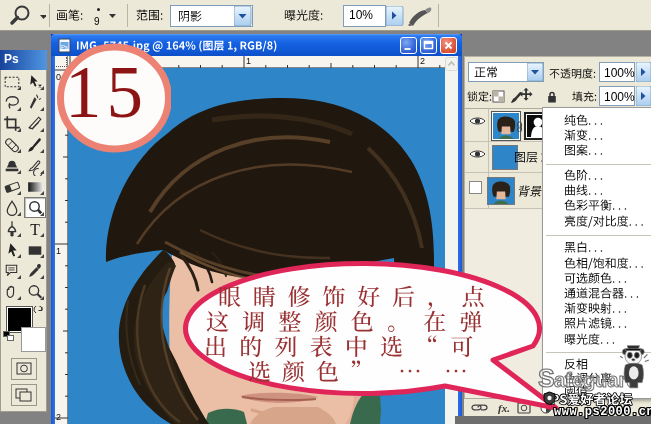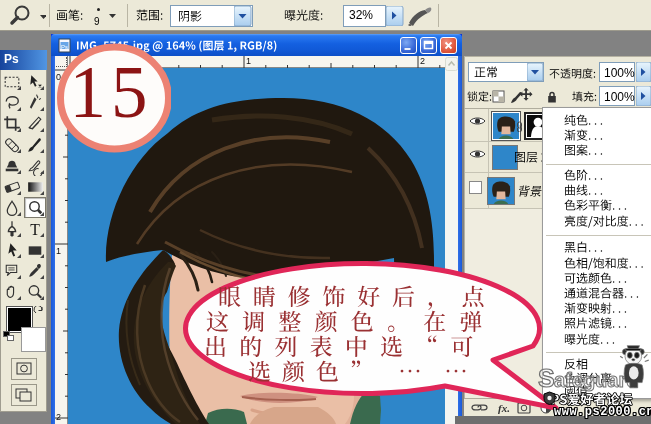--- a/index.html
+++ b/index.html
@@ -37,21 +37,21 @@
           <stop offset="0" stop-color="#e9f5fd"></stop>
           <stop offset="1" stop-color="#a9cdee"></stop>
         </linearGradient>
       </defs>
 <path d="M4.5 8 l4 4.5 l4 -4.5 z" fill="#2050a0"></path>
     </svg>
     <svg style="position:absolute;left:281px;top:4.4px;overflow:visible" width="46" height="24">
       <path transform="translate(3,15.6)" d="M5.5 -7.8H9.9V-7.0H5.5ZM5.5 -9.1H9.9V-8.3H5.5ZM5.4 -2.1C5.7 -1.8 6.1 -1.4 6.3 -1.1L6.8 -1.5C6.6 -1.8 6.2 -2.2 5.9 -2.4ZM3.0 -5.0V-2.2H1.6V-5.0ZM3.0 -5.7H1.6V-8.5H3.0ZM0.9 -9.2V-0.5H1.6V-1.5H3.7V-9.2ZM4.5 -5.7V-5.1H5.9V-4.2H4.1V-3.5H5.8C5.3 -3.0 4.5 -2.5 3.7 -2.2C3.9 -2.1 4.1 -1.9 4.2 -1.7C5.0 -2.1 6.0 -2.8 6.6 -3.5H9.0C9.5 -2.8 10.3 -2.1 11.1 -1.7C11.2 -1.8 11.4 -2.0 11.5 -2.2C10.9 -2.4 10.2 -3.0 9.6 -3.5H11.4V-4.2H9.6V-5.1H11.1V-5.7H9.6V-6.5H10.6V-9.6H4.7V-6.5H5.9V-5.7ZM6.6 -6.5H8.8V-5.7H6.6ZM6.6 -4.2V-5.1H8.8V-4.2ZM9.5 -2.4C9.2 -2.1 8.7 -1.6 8.3 -1.3L8.0 -1.4V-3.2H7.3V-1.4C6.0 -0.9 4.8 -0.4 3.9 -0.1L4.2 0.5C5.1 0.1 6.2 -0.3 7.3 -0.8V0.2C7.3 0.3 7.3 0.3 7.1 0.3C7.0 0.3 6.5 0.3 5.9 0.3C6.0 0.5 6.1 0.8 6.2 0.9C6.9 0.9 7.4 0.9 7.7 0.8C7.9 0.7 8.0 0.6 8.0 0.2V-0.7C9.0 -0.4 10.0 0.1 10.6 0.5L11.0 -0.0C10.5 -0.3 9.7 -0.7 8.9 -1.0C9.2 -1.3 9.7 -1.7 10.0 -2.1Z M13.7 -9.2C14.3 -8.2 14.9 -7.0 15.1 -6.2L15.9 -6.5C15.7 -7.3 15.0 -8.5 14.4 -9.5ZM21.6 -9.6C21.3 -8.7 20.6 -7.3 20.1 -6.5L20.7 -6.2C21.3 -7.0 21.9 -8.3 22.4 -9.3ZM17.6 -10.1V-5.4H12.7V-4.7H15.9C15.7 -2.3 15.2 -0.6 12.4 0.3C12.6 0.4 12.9 0.7 12.9 0.9C15.9 -0.1 16.5 -2.0 16.8 -4.7H19.1V-0.3C19.1 0.7 19.4 0.9 20.4 0.9C20.6 0.9 22.0 0.9 22.2 0.9C23.2 0.9 23.4 0.4 23.5 -1.5C23.3 -1.6 22.9 -1.7 22.8 -1.9C22.7 -0.1 22.6 0.2 22.1 0.2C21.8 0.2 20.7 0.2 20.5 0.2C20.0 0.2 19.9 0.1 19.9 -0.3V-4.7H23.4V-5.4H18.4V-10.1Z M28.6 -7.8V-6.7H26.7V-6.0H28.6V-4.0H33.2V-6.0H35.2V-6.7H33.2V-7.8H32.5V-6.7H29.4V-7.8ZM32.5 -6.0V-4.6H29.4V-6.0ZM33.2 -2.5C32.6 -1.8 31.8 -1.3 30.9 -0.9C30.0 -1.3 29.3 -1.8 28.8 -2.5ZM26.8 -3.2V-2.5H28.5L28.0 -2.3C28.5 -1.6 29.2 -1.0 30.0 -0.6C28.9 -0.2 27.6 0.1 26.3 0.2C26.4 0.4 26.5 0.7 26.6 0.9C28.1 0.7 29.6 0.4 30.9 -0.1C32.1 0.4 33.5 0.8 35.1 0.9C35.1 0.7 35.4 0.4 35.5 0.2C34.2 0.1 32.9 -0.1 31.8 -0.5C32.9 -1.1 33.8 -1.9 34.3 -2.9L33.8 -3.2L33.7 -3.2ZM29.7 -9.9C29.9 -9.6 30.1 -9.2 30.2 -8.8H25.5V-5.6C25.5 -3.8 25.5 -1.2 24.5 0.6C24.7 0.6 25.0 0.8 25.2 0.9C26.2 -0.9 26.3 -3.7 26.3 -5.6V-8.1H35.4V-8.8H31.1C31.0 -9.2 30.7 -9.7 30.5 -10.1Z M37.6 -4.7C38.0 -4.7 38.4 -5.0 38.4 -5.5C38.4 -6.0 38.0 -6.3 37.6 -6.3C37.2 -6.3 36.9 -6.0 36.9 -5.5C36.9 -5.0 37.2 -4.7 37.6 -4.7ZM37.6 0.2C38.0 0.2 38.4 -0.2 38.4 -0.6C38.4 -1.1 38.0 -1.4 37.6 -1.4C37.2 -1.4 36.9 -1.1 36.9 -0.6C36.9 -0.2 37.2 0.2 37.6 0.2Z" fill="#000"></path>
     </svg>
 <div class="abs" style="left:343px;top:5px;width:43px;height:22px;background:#fff;border:1px solid #7f9db9"></div>
-    <div class="abs" style="left:349px;top:8px;font-size:12px;color:#000">32%</div>
+    <div class="abs" style="left:349px;top:8px;font-size:12px;color:#000">10%</div>
     <svg class="abs" style="left:386px;top:6px" width="18" height="20">
 <rect x="0" y="0" width="17" height="20" rx="2" fill="url(#gxp)" stroke="#86a7c8"></rect>
 <path d="M6 5.5 l4.5 4 l-4.5 4 z" fill="#2050a0"></path>
     </svg>
     <svg class="abs" style="left:405px;top:5px" width="28" height="24">
 <path d="M4 18 C8 10 14 6 20 5 L23 8 C18 10 12 14 8 21 Z" fill="#555"></path>
 <path d="M20 5 C22 3 25 2 26 3 C27 4 26 7 23 8 Z" fill="#888"></path>
 <path d="M3 20 q2 -2 4 0 q-2 2 -4 0" fill="#555"></path>
     </svg>
     <div class="abs" style="left:438px;top:4px;width:1px;height:23px;background:#b9b5a4"></div>
@@ -529,21 +529,21 @@
     </svg>
 <svg style="position:absolute;left:561px;top:380.4px;overflow:visible" width="30" height="24">
       <path transform="translate(3,15.6)" d="M1.6 -9.7C2.2 -9.0 3.0 -8.1 3.3 -7.5L3.9 -8.0C3.6 -8.5 2.8 -9.4 2.2 -10.1ZM1.1 -7.7V0.9H1.9V-7.7ZM7.4 -7.8C7.7 -7.5 8.2 -7.1 8.4 -6.8L8.9 -7.2C8.7 -7.5 8.2 -7.9 7.8 -8.1ZM2.5 -1.5 2.6 -0.8C3.6 -1.0 4.8 -1.2 6.0 -1.5L6.0 -2.1C4.7 -1.9 3.4 -1.7 2.5 -1.5ZM3.5 -4.7H5.2V-3.3H3.5ZM3.0 -5.2V-2.8H5.7V-5.2ZM4.3 -9.6V-8.9H10.1V-0.2C10.1 0.0 10.0 0.1 9.8 0.1C9.6 0.1 8.9 0.1 8.1 0.1C8.2 0.3 8.3 0.6 8.4 0.8C9.4 0.8 10.0 0.8 10.4 0.7C10.8 0.6 10.9 0.3 10.9 -0.2V-9.6ZM6.3 -8.3 6.4 -6.7H2.6V-6.0H6.4C6.6 -4.5 6.7 -3.2 7.0 -2.2C6.6 -1.5 6.0 -0.9 5.3 -0.5C5.4 -0.4 5.7 -0.1 5.8 -0.0C6.3 -0.4 6.8 -0.9 7.3 -1.5C7.6 -0.7 8.1 -0.2 8.7 -0.2C9.1 -0.2 9.5 -0.7 9.6 -2.2C9.5 -2.2 9.3 -2.4 9.1 -2.5C9.0 -1.5 8.9 -1.0 8.7 -1.0C8.3 -1.0 8.0 -1.4 7.7 -2.2C8.3 -3.1 8.7 -4.1 9.0 -5.3L8.4 -5.4C8.2 -4.5 7.9 -3.7 7.5 -3.0C7.3 -3.8 7.2 -4.9 7.1 -6.0H9.4V-6.7H7.1C7.0 -7.2 7.0 -7.8 7.0 -8.3Z M19.2 -10.1C19.2 -9.7 19.1 -9.3 19.0 -8.8H15.9V-8.1H18.9C18.8 -7.7 18.8 -7.2 18.7 -6.9H16.6V-0.1H15.4V0.6H23.5V-0.1H22.4V-6.9H19.4C19.5 -7.2 19.6 -7.7 19.7 -8.1H23.1V-8.8H19.8L20.1 -10.0ZM17.3 -0.1V-1.2H21.6V-0.1ZM17.3 -4.6H21.6V-3.5H17.3ZM17.3 -5.2V-6.3H21.6V-5.2ZM17.3 -2.9H21.6V-1.8H17.3ZM15.2 -10.0C14.6 -8.2 13.5 -6.4 12.4 -5.2C12.6 -5.0 12.8 -4.6 12.9 -4.4C13.2 -4.8 13.6 -5.3 14.0 -5.8V0.9H14.7V-7.1C15.2 -7.9 15.6 -8.9 16.0 -9.8Z" fill="#000"></path>
     </svg>
 <div class="abs" style="left:546px;top:164px;width:105px;height:1px;background:#c8c5b8"></div>
     <div class="abs" style="left:546px;top:235px;width:105px;height:1px;background:#c8c5b8"></div>
     <div class="abs" style="left:546px;top:352px;width:105px;height:1px;background:#c8c5b8"></div>
     <svg class="abs" style="left:57px;top:41px" width="114" height="112">
 <ellipse cx="57.5" cy="57" rx="54" ry="51" fill="#fefcfa" stroke="#ec8273" stroke-width="7"></ellipse>
 </svg>
-    <div class="abs" style="left:65px;top:51px;width:92px;text-align:center;font-family:'Liberation Serif',serif;font-size:73px;color:#8c1414;letter-spacing:5px">15</div>
+    <div class="abs" style="left:65px;top:51px;width:92px;text-align:left;font-family:'Liberation Serif',serif;font-size:73px;color:#8c1414;letter-spacing:5px">15</div>
     <svg class="abs" style="left:180px;top:255px" width="395" height="160" viewBox="180 255 395 160">
 <path d="M445,386 A177,65 0 1 1 533,346 L493,360 L556,408 Z" fill="#fefefe" stroke="#e02658" stroke-width="5" stroke-linejoin="round"></path>
 </svg>
     <svg style="position:absolute;left:215px;top:277.9px;overflow:visible" width="285" height="41">
       <path transform="translate(3,27.2)" d="M3.3 -2.8V-7.2H6.6V-2.8ZM3.3 0.0V-2.1H6.6V-0.4H6.9C7.5 -0.4 8.3 -0.9 8.3 -1.0V-16.4C8.7 -16.5 9.1 -16.7 9.2 -16.9L7.3 -18.4L6.4 -17.4H3.4L1.7 -18.2V0.6H2.0C2.7 0.6 3.3 0.2 3.3 0.0ZM3.3 -12.7V-16.7H6.6V-12.7ZM3.3 -12.0H6.6V-7.8H3.3ZM22.0 -6.6 20.1 -8.1C19.5 -7.3 18.1 -5.8 17.0 -4.7C16.1 -6.0 15.4 -7.5 14.9 -9.0H18.6V-8.2H18.8C19.4 -8.2 20.3 -8.6 20.3 -8.8V-16.9C20.7 -17.0 21.1 -17.2 21.3 -17.3L19.3 -18.9L18.3 -17.9H12.5L10.4 -18.8V-1.0C10.4 -0.5 10.3 -0.3 9.6 0.0L10.5 2.0C10.7 1.9 10.9 1.7 11.0 1.5C13.1 0.3 15.1 -0.9 16.1 -1.5L16.0 -1.9C14.7 -1.4 13.3 -1.0 12.2 -0.7V-9.0H14.5C15.5 -4.0 17.5 -0.3 21.0 1.7C21.2 0.9 21.8 0.3 22.4 0.2L22.5 -0.0C20.4 -0.9 18.6 -2.4 17.2 -4.3C18.8 -5.0 20.5 -6.0 21.3 -6.6C21.6 -6.5 21.9 -6.5 22.0 -6.6ZM12.2 -16.5V-17.2H18.6V-13.8H12.2ZM12.2 -13.2H18.6V-9.7H12.2Z M38.1 -2.8V-7.2H41.1V-2.8ZM38.1 0.0V-2.1H41.1V-0.4H41.3C41.9 -0.4 42.7 -0.9 42.7 -1.0V-16.4C43.1 -16.5 43.5 -16.7 43.7 -16.9L41.7 -18.4L40.8 -17.4H38.2L36.5 -18.2V0.6H36.8C37.5 0.6 38.1 0.2 38.1 0.0ZM38.1 -12.7V-16.7H41.1V-12.7ZM38.1 -12.0H41.1V-7.8H38.1ZM46.6 -3.6V-5.6H53.2V-3.6ZM46.6 1.2V-2.9H53.2V-0.8C53.2 -0.5 53.1 -0.3 52.7 -0.3C52.3 -0.3 50.3 -0.5 50.3 -0.5V-0.1C51.2 0.0 51.7 0.2 52.0 0.5C52.3 0.8 52.4 1.3 52.5 1.8C54.7 1.6 54.9 0.8 54.9 -0.6V-8.0C55.4 -8.1 55.8 -8.2 55.9 -8.4L53.8 -10.0L52.9 -8.9H46.7L44.8 -9.8V1.8H45.1C45.9 1.8 46.6 1.4 46.6 1.2ZM53.2 -8.3V-6.3H46.6V-8.3ZM54.4 -18.0 53.3 -16.6H50.7V-18.5C51.2 -18.6 51.4 -18.8 51.4 -19.1L48.9 -19.4V-16.6H43.7L43.8 -15.9H48.9V-14.0H44.3L44.5 -13.3H48.9V-11.1H43.3L43.5 -10.5H56.5C56.9 -10.5 57.1 -10.6 57.1 -10.8C56.4 -11.6 55.1 -12.6 55.1 -12.6L54.0 -11.1H50.7V-13.3H55.2C55.5 -13.3 55.7 -13.4 55.8 -13.6C55.0 -14.3 53.9 -15.2 53.9 -15.2L52.9 -14.0H50.7V-15.9H55.8C56.2 -15.9 56.4 -16.1 56.5 -16.3C55.7 -17.0 54.4 -18.0 54.4 -18.0Z M78.8 -15.5 76.3 -15.8V-1.4H76.6C77.3 -1.4 78.0 -1.7 78.0 -2.0V-15.0C78.5 -15.0 78.7 -15.3 78.8 -15.5ZM87.0 -8.3 85.0 -9.5C83.4 -7.9 81.2 -6.5 79.0 -5.5L79.3 -5.2C81.7 -5.8 84.3 -6.8 86.2 -8.1C86.7 -8.0 86.8 -8.0 87.0 -8.3ZM89.4 -6.1 87.3 -7.4C85.1 -5.0 82.1 -3.2 79.1 -2.0L79.2 -1.6C82.6 -2.5 85.9 -3.9 88.5 -6.0C89.0 -5.8 89.2 -5.9 89.4 -6.1ZM91.5 -3.8 89.2 -5.1C86.1 -1.4 82.3 0.3 77.6 1.5L77.8 1.9C82.8 1.2 87.0 -0.2 90.6 -3.6C91.1 -3.5 91.4 -3.5 91.5 -3.8ZM84.3 -18.6 81.7 -19.4C81.1 -16.4 79.7 -13.5 78.4 -11.7L78.7 -11.5C79.8 -12.3 80.8 -13.4 81.7 -14.8C82.3 -13.5 83.1 -12.4 84.1 -11.4C82.5 -10.1 80.5 -9.0 78.3 -8.2L78.5 -7.8C81.0 -8.5 83.2 -9.4 85.0 -10.6C86.4 -9.5 88.2 -8.6 90.6 -8.1C90.8 -8.9 91.2 -9.4 91.9 -9.7L92.0 -9.9C89.7 -10.2 87.8 -10.7 86.3 -11.5C87.8 -12.7 89.0 -14.1 89.9 -15.6C90.5 -15.6 90.7 -15.7 90.9 -15.9L89.1 -17.5L87.9 -16.5H82.7C82.9 -17.0 83.2 -17.6 83.4 -18.1C83.9 -18.1 84.2 -18.3 84.3 -18.6ZM87.8 -15.8C87.1 -14.5 86.2 -13.3 85.0 -12.2C83.7 -13.0 82.8 -14.1 82.0 -15.3L82.3 -15.8ZM75.3 -12.7 74.3 -13.2C75.0 -14.7 75.6 -16.4 76.2 -18.1C76.7 -18.1 77.0 -18.3 77.1 -18.5L74.4 -19.3C73.5 -15.0 71.9 -10.6 70.3 -7.6L70.6 -7.4C71.4 -8.3 72.2 -9.4 72.9 -10.6V1.9H73.2C73.9 1.9 74.6 1.5 74.6 1.3V-12.3C75.0 -12.4 75.3 -12.5 75.3 -12.7Z M110.4 -18.8 107.6 -19.4C107.2 -16.3 106.3 -12.0 105.3 -9.5L105.6 -9.4C106.6 -10.8 107.6 -12.7 108.3 -14.7H111.6L110.8 -11.3L111.2 -11.2C111.8 -12.0 112.9 -13.5 113.5 -14.4C113.9 -14.4 114.2 -14.5 114.4 -14.6L112.5 -16.4L111.5 -15.4H108.6C109.0 -16.4 109.3 -17.5 109.6 -18.5C110.1 -18.4 110.3 -18.6 110.4 -18.8ZM110.8 -11.5 108.3 -11.8V-1.7C108.3 -1.3 108.2 -1.1 107.5 -0.7L108.6 1.4C108.8 1.3 109.0 1.1 109.2 0.7C110.9 -0.9 112.4 -2.6 113.1 -3.3L113.0 -3.6L110.0 -1.9V-10.9C110.5 -11.0 110.7 -11.2 110.8 -11.5ZM124.7 -17.1 123.5 -15.6H116.6C117.0 -16.4 117.4 -17.3 117.7 -18.3C118.2 -18.3 118.5 -18.5 118.5 -18.8L115.8 -19.6C115.2 -16.0 113.9 -12.6 112.4 -10.3L112.7 -10.1C114.1 -11.3 115.3 -12.9 116.3 -14.9H126.2C126.6 -14.9 126.8 -15.0 126.9 -15.2C126.0 -16.0 124.7 -17.1 124.7 -17.1ZM121.6 -14.0 119.1 -14.3V-10.8H116.4L114.5 -11.6V-1.0H114.8C115.5 -1.0 116.3 -1.4 116.3 -1.6V-10.1H119.1V1.9H119.4C120.1 1.9 120.8 1.5 120.8 1.3V-10.1H123.5V-3.2C123.5 -3.0 123.4 -2.9 123.1 -2.9C122.7 -2.9 121.3 -2.9 121.3 -2.9V-2.6C122.1 -2.5 122.4 -2.3 122.7 -2.1C122.9 -1.9 122.9 -1.5 123.0 -1.1C125.0 -1.2 125.2 -1.9 125.2 -3.1V-9.8C125.7 -9.9 126.0 -10.1 126.2 -10.2L124.1 -11.8L123.3 -10.8H120.8V-13.4C121.4 -13.5 121.6 -13.7 121.6 -14.0Z M145.8 -18.4C146.5 -18.4 146.7 -18.6 146.8 -18.9L144.1 -19.4C143.9 -18.1 143.5 -16.1 143.0 -14.0H140.0L140.2 -13.3H142.8C142.2 -10.8 141.4 -8.1 140.9 -6.6C142.0 -5.8 143.3 -4.9 144.6 -3.8C143.5 -1.7 142.0 0.1 139.8 1.5L140.0 1.8C142.6 0.6 144.4 -1.0 145.6 -2.9C146.6 -2.0 147.4 -1.1 147.9 -0.3C149.4 0.6 150.8 -1.5 146.5 -4.4C147.9 -7.0 148.5 -10.0 148.8 -13.1C149.3 -13.1 149.5 -13.2 149.7 -13.4L147.9 -15.1L146.8 -14.0H144.8C145.2 -15.7 145.6 -17.2 145.8 -18.4ZM159.6 -10.7 158.4 -9.2H155.7V-12.2C156.2 -12.2 156.4 -12.4 156.5 -12.8L155.7 -12.9C157.2 -13.8 158.9 -15.3 159.9 -16.3C160.4 -16.3 160.7 -16.3 160.9 -16.5L158.9 -18.3L157.8 -17.2H149.2L149.4 -16.5H157.6C157.0 -15.5 156.0 -14.0 155.1 -12.9L153.9 -13.0V-9.2H148.7L148.9 -8.6H153.9V-0.7C153.9 -0.4 153.7 -0.3 153.3 -0.3C152.9 -0.3 150.4 -0.5 150.4 -0.5V-0.1C151.5 0.0 152.1 0.3 152.4 0.6C152.8 0.9 152.9 1.3 153.0 1.9C155.4 1.7 155.7 0.8 155.7 -0.6V-8.6H161.0C161.3 -8.6 161.6 -8.7 161.6 -8.9C160.9 -9.7 159.6 -10.7 159.6 -10.7ZM142.5 -6.4C143.2 -8.4 144.0 -11.0 144.6 -13.3H147.0C146.7 -10.4 146.2 -7.6 145.2 -5.2C144.4 -5.6 143.5 -6.0 142.5 -6.4Z M191.8 -19.4C189.1 -18.4 184.4 -17.2 180.1 -16.5L177.7 -17.2V-10.7C177.7 -6.6 177.4 -2.2 174.8 1.4L175.1 1.7C179.2 -1.7 179.6 -6.8 179.6 -10.7V-11.7H195.5C195.8 -11.7 196.1 -11.8 196.2 -12.1C195.3 -12.9 193.8 -14.0 193.8 -14.0L192.5 -12.4H179.6V-15.9C184.2 -16.1 189.1 -16.8 192.5 -17.5C193.1 -17.2 193.6 -17.2 193.8 -17.4ZM181.3 -7.8V1.9H181.6C182.6 1.9 183.1 1.5 183.1 1.4V-0.1H191.6V1.7H191.9C192.8 1.7 193.4 1.3 193.4 1.2V-6.9C193.9 -7.0 194.2 -7.2 194.3 -7.3L192.4 -8.8L191.5 -7.8H183.4L181.3 -8.6ZM183.1 -0.8V-7.1H191.6V-0.8Z M212.9 0.7C211.9 0.4 210.7 -0.1 210.7 -1.3C210.7 -2.2 211.3 -2.9 212.3 -2.9C213.4 -2.9 214.1 -2.0 214.1 -0.6C214.1 1.2 213.3 3.5 210.8 4.7L210.4 4.1C212.2 3.1 212.8 1.7 212.9 0.7Z M247.9 -3.8C247.8 -1.9 246.5 -0.6 245.3 -0.1C244.8 0.2 244.4 0.7 244.6 1.3C244.9 1.9 245.8 2.0 246.5 1.6C247.7 1.0 249.0 -0.8 248.2 -3.8ZM251.8 -3.6 251.5 -3.5C251.9 -2.3 252.2 -0.4 251.9 1.1C253.4 2.9 255.6 -0.6 251.8 -3.6ZM255.9 -3.7 255.6 -3.6C256.5 -2.3 257.6 -0.4 257.8 1.2C259.6 2.7 261.2 -1.2 255.9 -3.7ZM260.5 -3.8 260.3 -3.6C261.7 -2.3 263.5 -0.2 263.9 1.6C266.0 2.9 267.2 -1.5 260.5 -3.8ZM247.9 -11.8V-4.2H248.2C249.0 -4.2 249.8 -4.6 249.8 -4.8V-5.7H260.4V-4.4H260.8C261.4 -4.4 262.3 -4.8 262.3 -5.0V-10.8C262.8 -10.9 263.1 -11.1 263.3 -11.2L261.2 -12.9L260.2 -11.8H255.8V-15.1H264.1C264.4 -15.1 264.6 -15.2 264.7 -15.5C263.9 -16.2 262.5 -17.4 262.5 -17.4L261.3 -15.8H255.8V-18.4C256.4 -18.6 256.6 -18.8 256.7 -19.1L253.9 -19.4V-11.8H249.9L247.9 -12.7ZM249.8 -6.3V-11.1H260.4V-6.3Z" fill="#9a3133"></path>
     </svg>
 <svg style="position:absolute;left:203px;top:302.9px;overflow:visible" width="296" height="41">
       <path transform="translate(3,27.2)" d="M12.2 -19.2 12.0 -19.0C12.9 -18.1 13.9 -16.7 14.1 -15.4C15.9 -14.0 17.5 -17.8 12.2 -19.2ZM2.2 -19.0 1.9 -18.8C3.0 -17.5 4.3 -15.5 4.8 -14.0C6.7 -12.6 8.1 -16.5 2.2 -19.0ZM19.8 -16.1 18.6 -14.7H7.7L7.9 -14.0H16.7C16.4 -12.1 15.8 -10.5 15.0 -8.9C13.5 -9.9 11.7 -10.9 9.5 -11.9L9.2 -11.6C10.7 -10.6 12.6 -9.2 14.2 -7.7C12.7 -5.4 10.5 -3.5 7.4 -2.1L7.5 -1.8C7.0 -2.1 6.4 -2.6 5.9 -3.1C5.9 -3.2 5.8 -3.2 5.8 -3.2V-10.6C6.4 -10.7 6.7 -10.8 6.9 -11.0L4.7 -12.8L3.7 -11.5H0.8L0.9 -10.8H4.0V-2.9C3.0 -2.2 1.7 -1.0 0.7 -0.4L2.2 1.7C2.4 1.5 2.4 1.4 2.3 1.1C3.1 -0.0 4.3 -1.7 4.8 -2.4C5.1 -2.7 5.3 -2.8 5.6 -2.4C7.7 0.3 9.9 1.2 14.4 1.2C16.7 1.2 19.0 1.2 21.0 1.2C21.0 0.4 21.5 -0.2 22.3 -0.3V-0.6C19.7 -0.5 17.5 -0.5 14.9 -0.5C11.6 -0.5 9.4 -0.8 7.6 -1.8C11.0 -2.9 13.5 -4.6 15.3 -6.6C16.9 -5.2 18.2 -3.7 18.9 -2.4C20.7 -1.4 21.5 -4.2 16.3 -8.0C17.5 -9.7 18.3 -11.7 18.8 -14.0H21.4C21.7 -14.0 22.0 -14.1 22.0 -14.4C21.2 -15.1 19.8 -16.1 19.8 -16.1Z M38.5 -19.2 38.2 -19.0C39.2 -18.0 40.5 -16.3 40.8 -15.0C42.6 -13.8 44.0 -17.4 38.5 -19.2ZM41.5 -12.2C42.0 -12.3 42.3 -12.5 42.4 -12.7L40.7 -14.1L39.8 -13.2H36.8L37.0 -12.5H39.8V-2.9C39.8 -2.4 39.6 -2.3 38.8 -1.8L40.1 0.3C40.3 0.2 40.6 -0.2 40.8 -0.7C42.2 -2.4 43.5 -4.1 44.2 -5.0L44.0 -5.2L41.5 -3.4ZM44.8 -17.9V-9.8C44.8 -5.5 44.4 -1.5 41.5 1.6L41.8 1.9C46.1 -1.1 46.5 -5.6 46.5 -9.8V-17.0H55.4V-0.7C55.4 -0.4 55.2 -0.2 54.9 -0.2C54.4 -0.2 52.3 -0.4 52.3 -0.4V-0.0C53.2 0.1 53.8 0.3 54.1 0.6C54.4 0.9 54.5 1.3 54.6 1.8C56.8 1.6 57.0 0.8 57.0 -0.5V-16.7C57.5 -16.8 57.9 -17.0 58.0 -17.1L56.0 -18.7L55.1 -17.7H46.8L44.8 -18.5ZM49.1 -3.7V-7.4H52.3V-3.7ZM49.1 -2.2V-3.0H52.3V-2.0H52.5C53.0 -2.0 53.8 -2.3 53.8 -2.5V-7.2C54.3 -7.2 54.6 -7.4 54.7 -7.6L52.9 -8.9L52.1 -8.1H49.2L47.6 -8.8V-1.7H47.8C48.4 -1.7 49.1 -2.1 49.1 -2.2ZM52.2 -16.2 49.8 -16.4V-13.8H47.1L47.3 -13.1H49.8V-10.4H46.8L47.0 -9.7H54.6C54.9 -9.7 55.1 -9.8 55.2 -10.1C54.5 -10.8 53.5 -11.7 53.5 -11.7L52.6 -10.4H51.4V-13.1H54.2C54.5 -13.1 54.7 -13.2 54.7 -13.5C54.1 -14.1 53.2 -15.0 53.2 -15.0L52.3 -13.8H51.4V-15.6C51.9 -15.7 52.1 -15.9 52.2 -16.2Z M77.8 -4.0V0.6H73.4L73.6 1.2H93.8C94.1 1.2 94.3 1.1 94.4 0.9C93.6 0.1 92.2 -0.9 92.2 -0.9L91.1 0.6H84.8V-2.3H91.1C91.5 -2.3 91.7 -2.4 91.7 -2.6C91.0 -3.4 89.7 -4.3 89.7 -4.3L88.5 -2.9H84.8V-5.4H92.1C92.5 -5.4 92.7 -5.5 92.8 -5.7C92.0 -6.4 90.7 -7.4 90.7 -7.4L89.6 -6.0H74.9L75.1 -5.4H83.0V0.6H79.6V-3.2C80.2 -3.2 80.3 -3.4 80.4 -3.7ZM74.4 -15.2V-11.1H74.6C75.2 -11.1 75.9 -11.4 75.9 -11.6V-11.8H77.5C76.5 -10.0 75.0 -8.3 73.1 -7.1L73.3 -6.8C75.1 -7.6 76.7 -8.6 78.0 -9.9V-6.7H78.4C79.0 -6.7 79.7 -7.1 79.7 -7.3V-10.8C80.7 -10.2 81.9 -9.1 82.4 -8.2C84.2 -7.4 84.9 -10.7 79.7 -11.1L79.7 -11.1V-11.8H81.9V-11.2H82.1C82.6 -11.2 83.4 -11.6 83.4 -11.8V-14.5C83.8 -14.5 84.0 -14.7 84.1 -14.8L82.5 -16.1L81.7 -15.2H79.7V-16.7H84.1C84.4 -16.7 84.6 -16.8 84.7 -17.0C84.0 -17.7 82.8 -18.6 82.8 -18.6L81.8 -17.4H79.7V-18.6C80.2 -18.7 80.4 -18.9 80.5 -19.2L78.0 -19.4V-17.4H73.5L73.7 -16.7H78.0V-15.2H76.1L74.4 -16.0ZM78.0 -12.5H75.9V-14.6H78.0ZM79.7 -12.5V-14.6H81.9V-12.5ZM86.8 -19.3C86.3 -16.7 85.2 -14.1 84.0 -12.4L84.3 -12.2C85.1 -12.8 85.9 -13.5 86.5 -14.4C87.0 -13.1 87.5 -11.9 88.2 -10.9C87.0 -9.4 85.3 -8.3 83.0 -7.3L83.2 -7.0C85.6 -7.7 87.5 -8.6 89.0 -9.9C90.1 -8.6 91.6 -7.6 93.5 -6.8C93.6 -7.7 94.1 -8.2 94.8 -8.4L94.8 -8.6C92.9 -9.1 91.3 -9.9 90.0 -10.8C91.2 -12.1 92.1 -13.6 92.6 -15.4H94.1C94.4 -15.4 94.6 -15.5 94.7 -15.7C93.9 -16.5 92.7 -17.5 92.7 -17.5L91.6 -16.0H87.5C87.9 -16.7 88.2 -17.4 88.5 -18.1C89.0 -18.1 89.3 -18.3 89.4 -18.6ZM89.0 -11.8C88.1 -12.7 87.4 -13.7 86.8 -14.9L87.1 -15.4H90.6C90.3 -14.0 89.7 -12.8 89.0 -11.8Z M126.6 -11.5 124.2 -12.1C124.2 -4.4 124.2 -1.1 118.4 1.3L118.6 1.8C125.6 -0.4 125.5 -4.0 125.7 -11.0C126.2 -11.0 126.5 -11.2 126.6 -11.5ZM125.4 -3.7 125.1 -3.4C126.6 -2.3 128.4 -0.2 129.0 1.5C130.9 2.6 131.9 -1.5 125.4 -3.7ZM112.0 -15.5 111.7 -15.3C112.3 -14.5 113.0 -13.2 113.1 -12.2C114.5 -11.0 116.1 -13.8 112.0 -15.5ZM113.6 -19.6 113.3 -19.5C114.1 -18.8 114.8 -17.6 114.9 -16.7C116.5 -15.5 118.0 -18.7 113.6 -19.6ZM118.6 -9.6 116.6 -10.7C115.7 -9.1 114.4 -7.7 112.9 -6.7L113.2 -6.3C114.9 -7.0 116.7 -8.1 117.8 -9.4C118.3 -9.4 118.5 -9.4 118.6 -9.6ZM120.5 -3.5 118.3 -4.7C116.5 -1.9 114.1 -0.0 111.1 1.2L111.3 1.6C114.7 0.7 117.4 -0.8 119.6 -3.3C120.2 -3.2 120.4 -3.3 120.5 -3.5ZM119.7 -6.8 117.6 -7.9C116.4 -5.8 114.6 -4.2 112.6 -3.1L112.8 -2.7C115.2 -3.5 117.4 -4.9 118.9 -6.6C119.4 -6.5 119.6 -6.6 119.7 -6.8ZM118.9 -17.7 117.8 -16.4H110.0L110.1 -15.7H120.2C120.5 -15.7 120.7 -15.8 120.8 -16.0C120.1 -16.7 118.9 -17.7 118.9 -17.7ZM128.6 -19.1 127.4 -17.6H120.2L120.4 -16.9H124.0C124.0 -15.8 123.9 -14.5 123.8 -13.6H122.5L120.8 -14.4V-3.4H121.1C121.8 -3.4 122.4 -3.8 122.4 -3.9V-12.9H127.6V-3.6H127.9C128.4 -3.6 129.2 -4.0 129.2 -4.1V-12.7C129.6 -12.8 130.0 -13.0 130.1 -13.1L128.3 -14.5L127.4 -13.6H124.5C125.0 -14.5 125.6 -15.8 126.1 -16.9H130.2C130.5 -16.9 130.7 -17.0 130.8 -17.3C130.0 -18.0 128.6 -19.1 128.6 -19.1ZM118.8 -12.8 117.9 -11.6H116.5C117.2 -12.4 117.9 -13.5 118.5 -14.5C119.0 -14.4 119.3 -14.6 119.4 -14.9L117.1 -15.6C116.8 -14.2 116.3 -12.7 115.9 -11.6H112.6L110.7 -12.4V-8.2C110.7 -5.0 110.7 -1.3 109.1 1.7L109.5 2.0C112.2 -1.0 112.3 -5.3 112.3 -8.2V-10.9H120.0C120.3 -10.9 120.6 -11.0 120.6 -11.3C119.9 -12.0 118.8 -12.8 118.8 -12.8Z M157.7 -16.1C157.2 -15.0 156.5 -13.6 155.9 -12.7H150.7L149.9 -13.0C150.8 -14.0 151.7 -15.0 152.4 -16.1ZM152.0 -19.5C150.7 -16.1 148.1 -12.1 145.4 -9.8L145.7 -9.5C146.7 -10.1 147.7 -10.9 148.6 -11.8V-1.6C148.6 0.6 150.0 1.3 152.9 1.3H161.8C165.9 1.3 166.8 0.7 166.8 -0.2C166.8 -0.6 166.5 -0.7 165.6 -0.9L165.6 -4.4H165.3C165.0 -3.2 164.5 -1.6 164.2 -1.1C163.8 -0.5 163.1 -0.4 161.6 -0.4H152.8C151.2 -0.4 150.5 -0.6 150.5 -1.5V-6.3H162.1V-4.8H162.4C163.0 -4.8 164.0 -5.2 164.0 -5.4V-11.6C164.5 -11.7 164.8 -11.9 165.0 -12.1L162.9 -13.7L161.9 -12.7H156.4C157.7 -13.5 159.0 -14.9 159.9 -15.8C160.3 -15.9 160.6 -15.9 160.8 -16.1L158.8 -17.8L157.7 -16.7H152.9C153.2 -17.3 153.6 -17.9 153.9 -18.4C154.5 -18.4 154.7 -18.5 154.8 -18.8ZM155.3 -12.0V-7.0H150.5V-12.0ZM157.1 -12.0H162.1V-7.0H157.1Z M185.2 1.9C187.0 1.9 188.4 0.4 188.4 -1.4C188.4 -3.2 187.0 -4.6 185.2 -4.6C183.4 -4.6 182.0 -3.2 182.0 -1.4C182.0 0.4 183.4 1.9 185.2 1.9ZM185.2 1.1C183.9 1.1 182.7 -0.0 182.7 -1.4C182.7 -2.7 183.9 -3.8 185.2 -3.8C186.5 -3.8 187.6 -2.7 187.6 -1.4C187.6 -0.0 186.5 1.1 185.2 1.1Z M236.6 -16.4 235.3 -14.8H227.1C227.7 -16.0 228.1 -17.1 228.5 -18.2C229.1 -18.2 229.3 -18.3 229.4 -18.6L226.5 -19.4C226.2 -17.9 225.7 -16.4 225.0 -14.8H218.6L218.8 -14.2H224.7C223.2 -10.8 220.9 -7.5 217.9 -5.2L218.2 -4.9C219.6 -5.8 220.9 -6.7 222.1 -7.8V1.8H222.4C223.2 1.8 223.9 1.4 223.9 1.3V-9.0C224.4 -9.1 224.6 -9.2 224.7 -9.5L223.9 -9.8C225.1 -11.2 226.0 -12.7 226.8 -14.2H238.3C238.7 -14.2 238.9 -14.3 238.9 -14.5C238.1 -15.3 236.6 -16.4 236.6 -16.4ZM235.6 -9.2 234.4 -7.8H232.2V-12.3C232.7 -12.4 232.9 -12.6 233.0 -12.9L230.4 -13.1V-7.8H225.7L225.8 -7.1H230.4V-0.1H224.5L224.7 0.6H238.7C239.0 0.6 239.2 0.4 239.3 0.2C238.4 -0.6 237.0 -1.7 237.0 -1.7L235.8 -0.1H232.2V-7.1H237.1C237.5 -7.1 237.7 -7.2 237.7 -7.5C236.9 -8.2 235.6 -9.2 235.6 -9.2Z M264.0 -19.2 263.7 -19.0C264.5 -18.1 265.5 -16.6 265.8 -15.4C267.5 -14.2 268.9 -17.5 264.0 -19.2ZM257.6 -12.4 255.5 -13.2C255.5 -11.8 255.3 -9.5 255.1 -8.0C254.8 -7.9 254.5 -7.7 254.3 -7.6L256.0 -6.3L256.8 -7.2H259.8C259.6 -3.2 259.1 -0.9 258.4 -0.4C258.2 -0.2 258.0 -0.2 257.6 -0.2C257.1 -0.2 255.8 -0.3 255.0 -0.3L255.0 0.0C255.7 0.2 256.5 0.4 256.8 0.6C257.1 0.9 257.1 1.4 257.1 1.8C258.1 1.8 258.9 1.6 259.6 1.1C260.6 0.2 261.3 -2.3 261.5 -6.9C262.0 -7.0 262.3 -7.1 262.4 -7.3L260.6 -8.8L259.6 -7.8H256.7C256.8 -9.0 257.0 -10.5 257.1 -11.7H259.7V-10.7H260.0C260.6 -10.7 261.4 -11.1 261.4 -11.2V-16.3C261.9 -16.4 262.3 -16.6 262.4 -16.7L260.4 -18.3L259.5 -17.3H254.5L254.7 -16.6H259.7V-12.4ZM274.2 -18.3 271.6 -19.4C271.0 -17.8 270.3 -16.0 269.7 -14.8H265.0L263.0 -15.6V-5.4H263.3C264.2 -5.4 264.7 -5.7 264.7 -5.9V-6.6H267.6V-3.6H261.7L261.9 -3.0H267.6V1.9H267.9C268.8 1.9 269.3 1.4 269.3 1.3V-3.0H274.9C275.2 -3.0 275.5 -3.1 275.5 -3.3C274.7 -4.1 273.5 -5.1 273.5 -5.1L272.3 -3.6H269.3V-6.6H272.2V-5.8H272.5C273.3 -5.8 273.9 -6.2 273.9 -6.3V-14.0C274.4 -14.1 274.6 -14.2 274.8 -14.4L273.0 -15.8L272.1 -14.8H270.4C271.4 -15.7 272.4 -16.8 273.3 -18.0C273.8 -17.9 274.1 -18.1 274.2 -18.3ZM269.3 -7.3V-10.4H272.2V-7.3ZM267.6 -7.3H264.7V-10.4H267.6ZM269.3 -11.0V-14.1H272.2V-11.0ZM267.6 -11.0H264.7V-14.1H267.6Z" fill="#9a3133"></path>
     </svg>
 <svg style="position:absolute;left:201px;top:327.9px;overflow:visible" width="288" height="41">

